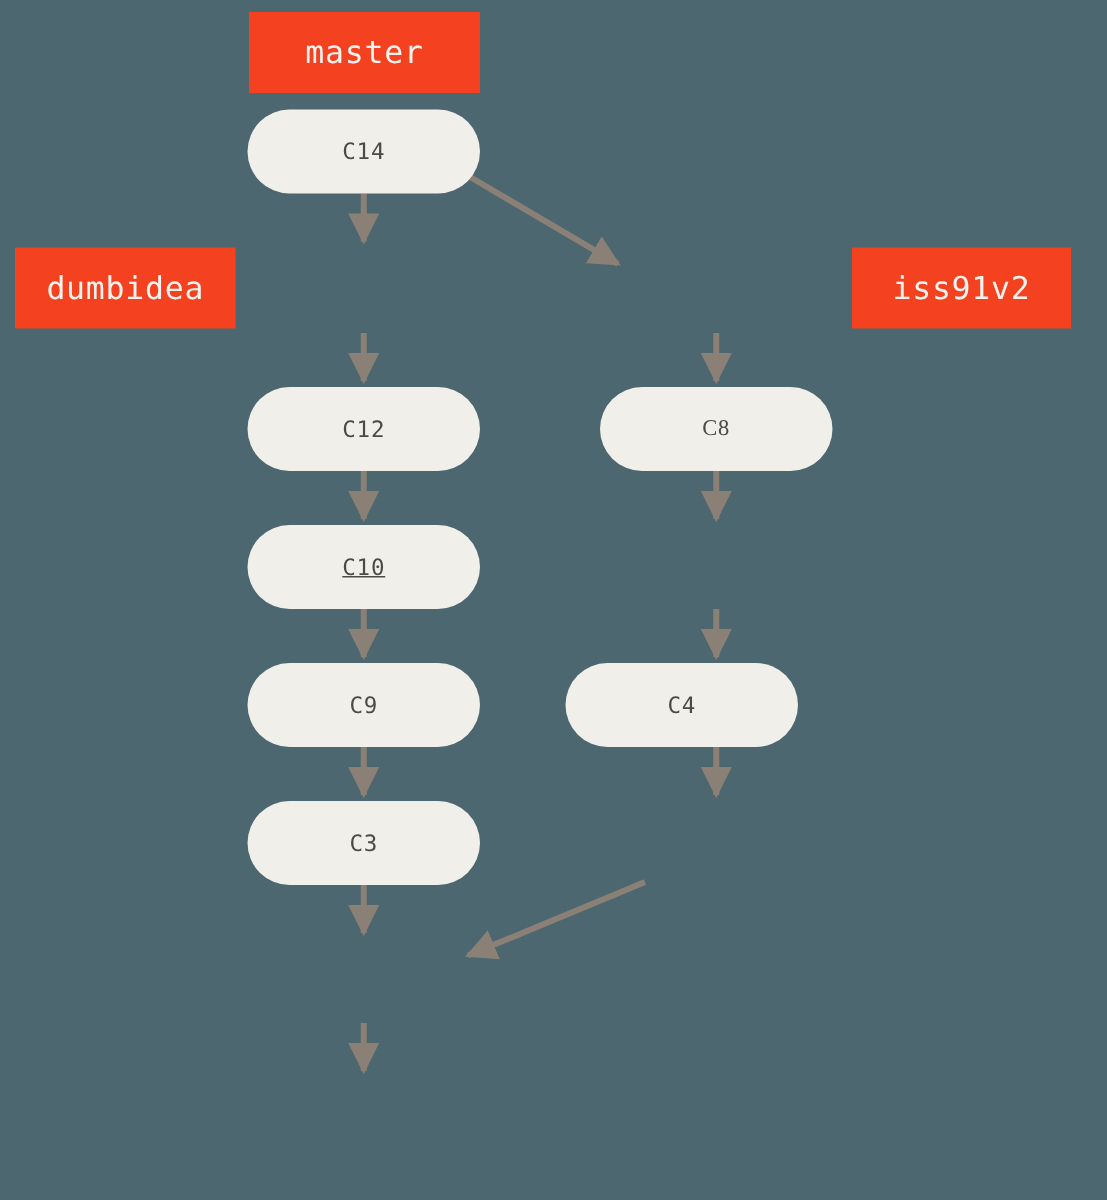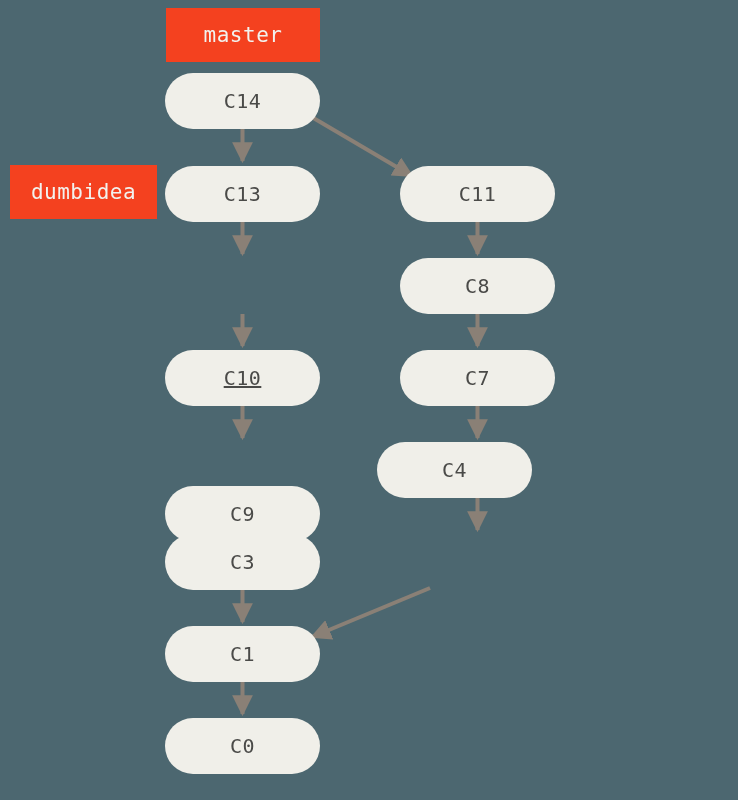--- a/index.html
+++ b/index.html
@@ -29,21 +29,21 @@
   .commit-node {
     position: absolute;
     width: 155px;
     height: 56px;
     background: #f0efe9;
     border-radius: 28px;
     display: flex;
     align-items: center;
     justify-content: center;
     color: #4a4a48;
-    font-size: 20px;
+    font-size: 15px;
     font-family: "DejaVu Sans Mono", "Liberation Mono", monospace;
     letter-spacing: 0.5px;
     box-sizing: border-box;
   }
   .branch-label {
     position: absolute;
     background: #f4411f;
     color: #f2f2ee;
     display: flex;
     align-items: center;
@@ -82,27 +82,24 @@
     <line x1="477.5" y1="314" x2="477.5" y2="346" stroke="#8a8076" stroke-width="4" marker-end="url(#ah)"></line>
     <line x1="477.5" y1="406" x2="477.5" y2="438" stroke="#8a8076" stroke-width="4" marker-end="url(#ah)"></line>
     <line x1="477.5" y1="498" x2="477.5" y2="530" stroke="#8a8076" stroke-width="4" marker-end="url(#ah)"></line>
 
     <line x1="310" y1="116" x2="412" y2="176" stroke="#8a8076" stroke-width="4" marker-end="url(#ah)"></line>
     <line x1="430" y1="588" x2="312" y2="637" stroke="#8a8076" stroke-width="4" marker-end="url(#ah)"></line>
   </svg>
 
   <div class="branch-label" id="label-dumbidea">dumbidea</div>
   <div class="branch-label" id="label-master">master</div>
+  <div class="branch-label" id="label-iss91v2">iss91v2</div>
 
   <div class="commit-node" style="left:165px; top:73px;">C14</div>
-  <div class="commit-node" style="left:165px; top:166px;">C13</div>
+  <div class="commit-node" style="left:165px; top:258px;">C12</div>
   <div class="commit-node" style="left:165px; top:350px;text-decoration:underline;">C10</div>
-  <div class="commit-node" style="left:165px; top:442px;margin-top:44px;">C9</div>
+  <div class="commit-node" style="left:165px; top:442px;">C9</div>
   <div class="commit-node" style="left:165px; top:534px;text-align:right;">C3</div>
-  <div class="commit-node" style="left:165px; top:626px;">C1</div>
-  <div class="commit-node" style="left:165px; top:718px;">C0</div>
 
-  <div class="commit-node" style="left:400px; top:166px;">C11</div>
-  <div class="commit-node" style="left:400px; top:258px;">C8</div>
-  <div class="commit-node" style="left:400px; top:350px;">C7</div>
+  <div class="commit-node" style="left:400px; top:258px;font-family:Liberation Serif, serif;">C8</div>
   <div class="commit-node" style="left:377px; top:442px;">C4</div>
 
 </div>
 
 </body></html>

